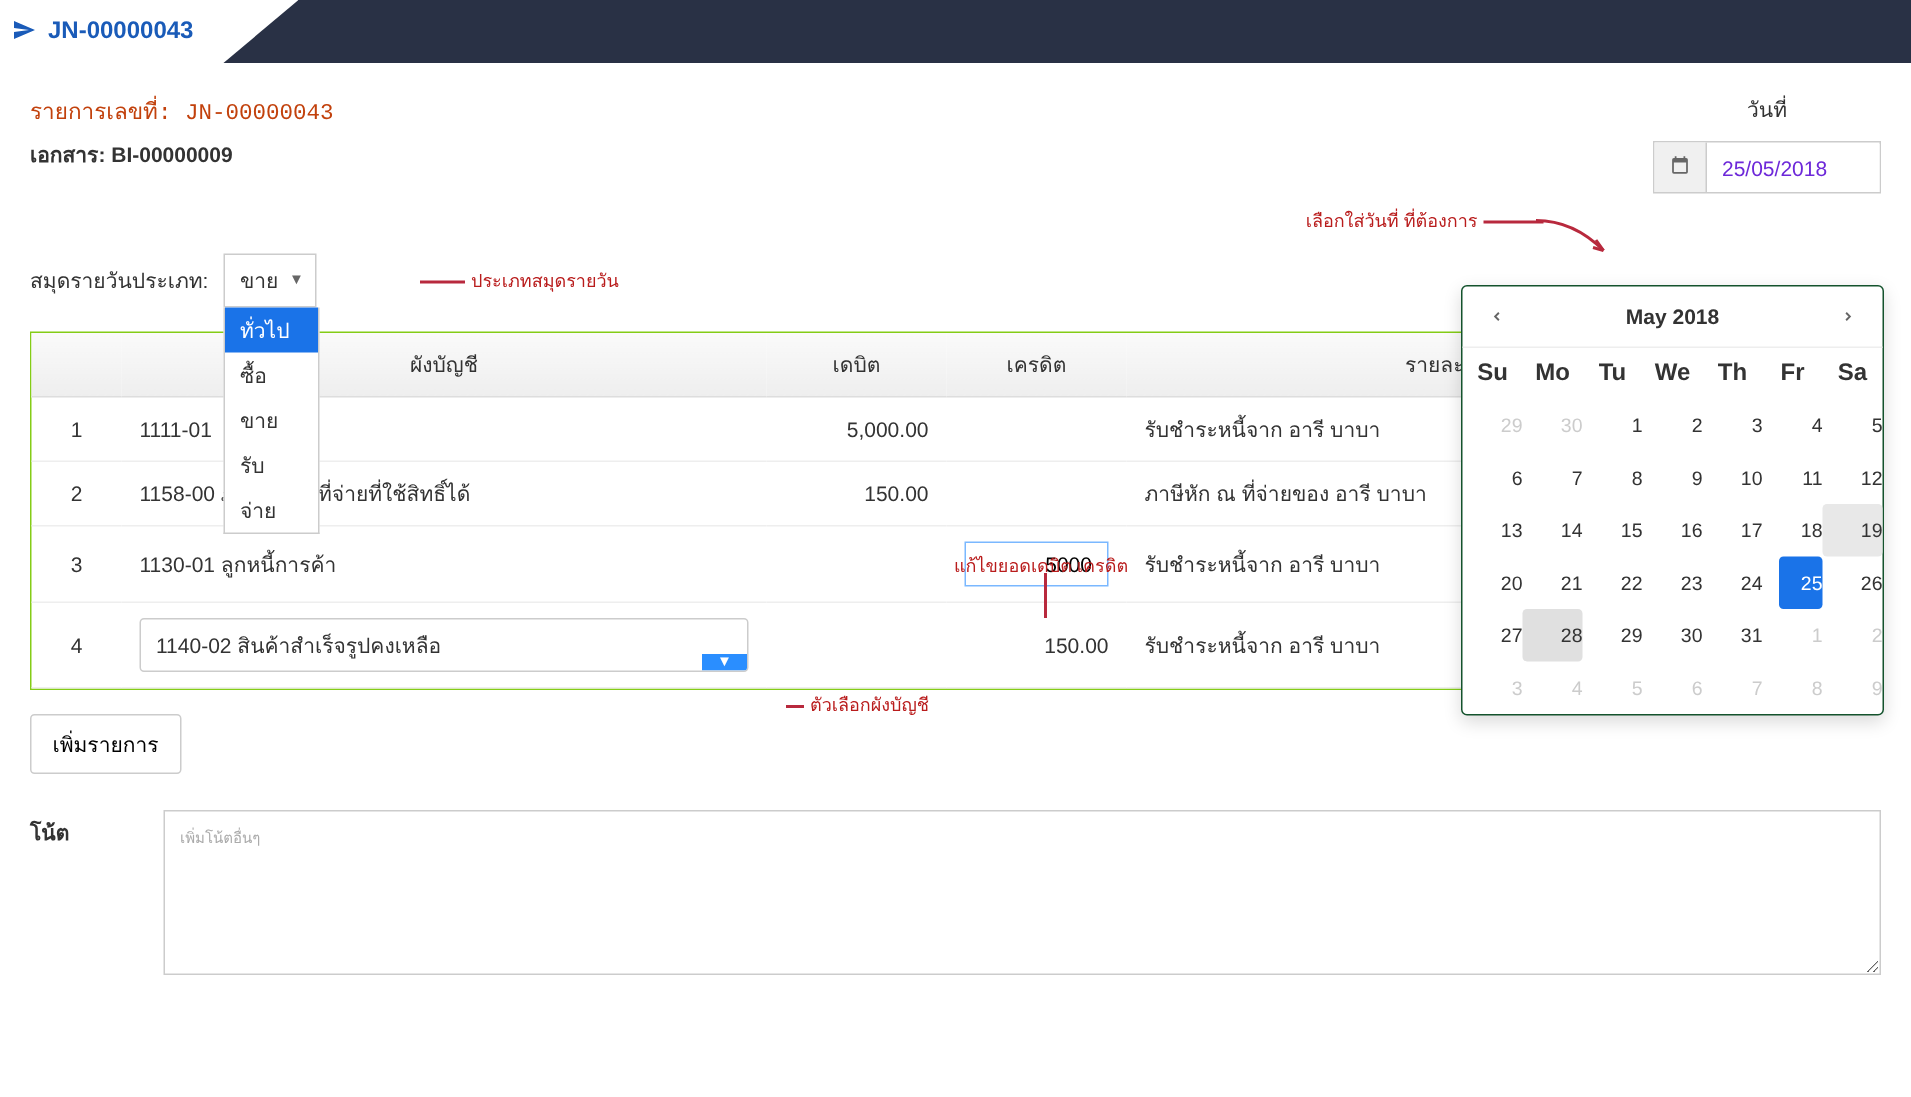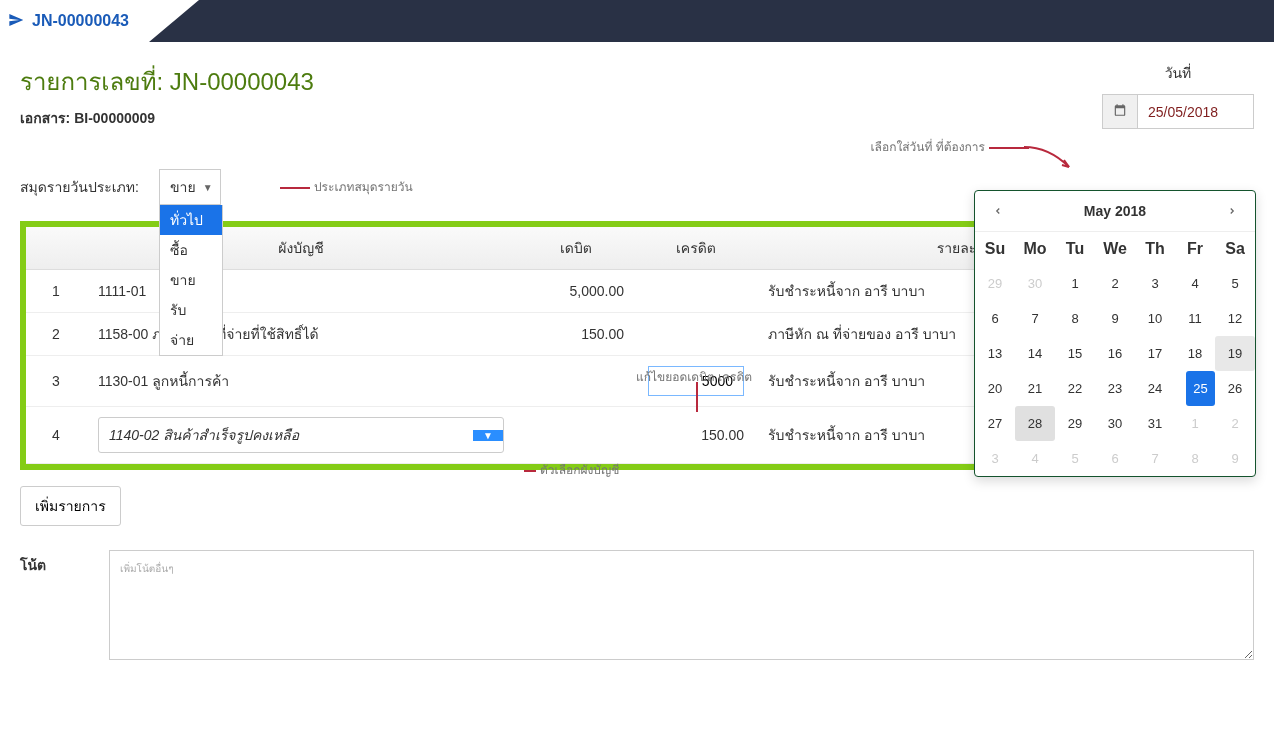--- a/index.html
+++ b/index.html
@@ -7,62 +7,62 @@
 
 
 .header { background: #293145; height: 42px; display: flex; align-items: center; }
 .header-tab { background: #fff; border-radius: 0; padding: 0 70px 0 8px; height: 42px; display: flex; align-items: center; clip-path: polygon(0 0, 100% 0, calc(100% - 50px) 100%, 0 100%); }
 .header-tab .icon { color: #1a5bb8; margin-right: 8px; }
 .header-tab .label { color: #1a5bb8; font-weight: bold; font-size: 16px; }
 
 
 .content { padding: 20px; position: relative; }
 .title-row { display: flex; justify-content: space-between; align-items: flex-start; }
-.title-block h2 { font-size: 24px; font-weight: normal; color: #4d7c0f; margin-bottom: 6px; }
+.title-block h2 { font-size: 15px; font-weight: normal; color: #c2410c; margin-bottom: 6px; font-family: Liberation Mono, monospace; }
 .title-block .doc { font-size: 14px; font-weight: bold; }
 
 .date-block { display: flex; align-items: center; gap: 10px; position: relative; flex-direction: column; }
 .date-label { font-size: 14px; }
 .date-input-wrap { display: flex; align-items: center; border: 1px solid #ccc; }
 .date-icon { background: #f0f0f0; padding: 8px 10px; border-right: 1px solid #ccc; color: #666; }
-.date-input { border: none; padding: 8px 10px; font-size: 14px; color: #7f1d1d; width: 115px; outline: none; }
-
-
-.annotation { color: #737373; font-size: 12px; position: absolute; }
+.date-input { border: none; padding: 8px 10px; font-size: 14px; color: #6d28d9; width: 115px; outline: none; }
+
+
+.annotation { color: #b91c1c; font-size: 12px; position: absolute; }
 .ann-date { top: 95px; right: 245px; }
 .ann-date::after { content: ""; display: inline-block; border-top: 2px solid #b8293d; width: 40px; margin-left: 4px; vertical-align: middle; }
 .arrow-svg { position: absolute; top: 100px; right: 200px; }
 
 
-.journal-type-row { margin-top: 40px; display: flex; align-items: center; gap: 20px; position: relative; }
+.journal-type-row { margin-top: 40px; display: flex; align-items: center; gap: 10px; position: relative; }
 .journal-type-label { font-size: 14px; }
 .journal-select-wrap { position: relative; }
 .journal-select { border: 1px solid #ccc; padding: 6px 24px 6px 10px; font-size: 14px; background: #fff; appearance: none; cursor: pointer; }
 .journal-select-arrow { position: absolute; right: 8px; top: 50%; transform: translateY(-50%); font-size: 10px; color: #666; pointer-events: none; }
 .journal-dropdown { position: absolute; top: 100%; left: 0; right: -2px; background: #fff; border: 1px solid #ccc; border-top: none; z-index: 100; }
 .journal-dropdown-item { padding: 4px 10px; cursor: pointer; }
 .journal-dropdown-item.selected { background: #1a73e8; color: #fff; }
 .ann-journal { position: absolute; left: 260px; top: 8px; }
 .ann-journal::before { content: ""; display: inline-block; border-top: 2px solid #b8293d; width: 30px; margin-right: 4px; vertical-align: middle; }
 
 
-.table-wrap { margin-top: 16px; border: 6px solid #84cc16; }
+.table-wrap { margin-top: 16px; border: 1px solid #84cc16; }
 table { width: 100%; border-collapse: collapse; }
 th { background: linear-gradient(#fafafa, #eee); border-bottom: 1px solid #ddd; padding: 10px 12px; font-weight: normal; font-size: 14px; text-align: center; }
 th:nth-child(1) { width: 60px; }
 th:nth-child(2) { width: 430px; text-align: center; }
 th:nth-child(3), th:nth-child(4) { width: 120px; text-align: center; }
 th:nth-child(5) { text-align: center; }
 th:nth-child(6) { width: 60px; border-left: 1px solid #ddd; }
 td { padding: 10px 12px; border-bottom: 1px solid #eee; font-size: 14px; vertical-align: middle; }
 td.num { text-align: center; }
 td.amount { text-align: right; }
 td.account { text-align: left; }
 td.desc { text-align: left; }
-.account-select { display: flex; align-items: center; border: 1px solid #ccc; border-radius: 3px; overflow: hidden; width: 100%; font-style: italic; }
+.account-select { display: flex; align-items: flex-end; border: 1px solid #ccc; border-radius: 3px; overflow: hidden; width: 100%; }
 .account-select-text { flex: 1; padding: 6px 10px; }
 .account-select-btn { background: #2a8eff; color: #fff; width: 30px; display: flex; align-items: center; justify-content: center; font-size: 10px; cursor: pointer; }
 .credit-input { border: 1px solid #7ab8ff; padding: 6px 10px; width: 100%; text-align: right; font-size: 14px; outline: none; }
 tr.total-row td { background: #f5f5f5; font-weight: bold; text-align: right; }
 tr.total-row td:nth-child(1) { text-align: center; }
 
 
 .ann-credit { position: absolute; top: 325px; left: 636px; }
 .ann-credit-line { position: absolute; top: 340px; left: 696px; height: 30px; width: 2px; background: #b8293d; }
 .ann-account { position: absolute; top: 418px; left: 524px; }
@@ -77,21 +77,21 @@
 .notes-textarea { flex: 1; border: 1px solid #ccc; padding: 10px; font-size: 10px; min-height: 110px; resize: vertical; font-family: inherit; color: #666; }
 .notes-textarea::placeholder { color: #aaa; }
 
 
 .calendar { position: absolute; top: 148px; right: 18px; width: 282px; background: #fff; border: 1px solid #14532d; border-radius: 4px; box-shadow: 0 4px 12px rgba(0,0,0,0.15); z-index: 200; }
 .calendar-header { display: flex; align-items: center; justify-content: space-between; padding: 10px 12px; border-bottom: 1px solid #eee; }
 .calendar-nav { cursor: pointer; color: #666; font-size: 14px; padding: 2px 6px; }
 .calendar-title { font-weight: bold; font-size: 14px; }
 .calendar-grid { display: grid; grid-template-columns: repeat(7, 1fr); }
 .calendar-day-header { text-align: center; padding: 8px 0; font-weight: bold; font-size: 16px; }
-.calendar-day { text-align: center; padding: 10px 0; font-size: 13px; cursor: pointer; }
+.calendar-day { text-align: right; padding: 10px 0; font-size: 13px; cursor: pointer; }
 .calendar-day.other-month { color: #ccc; }
 .calendar-day.selected { background: #1a73e8; color: #fff; border-radius: 3px; margin-left: 11px; }
 .calendar-day.today { background: #e0e0e0; border-radius: 3px; }
 .calendar-day.hover { background: #e8e8e8; border-radius: 3px; }
 </style>
 </head>
 <body>
 
 <div class="header">
   <div class="header-tab">

